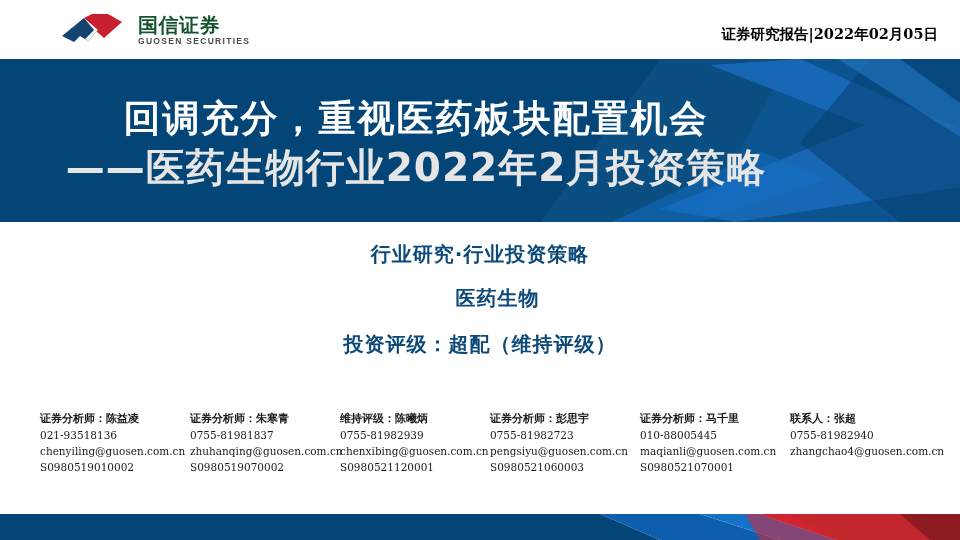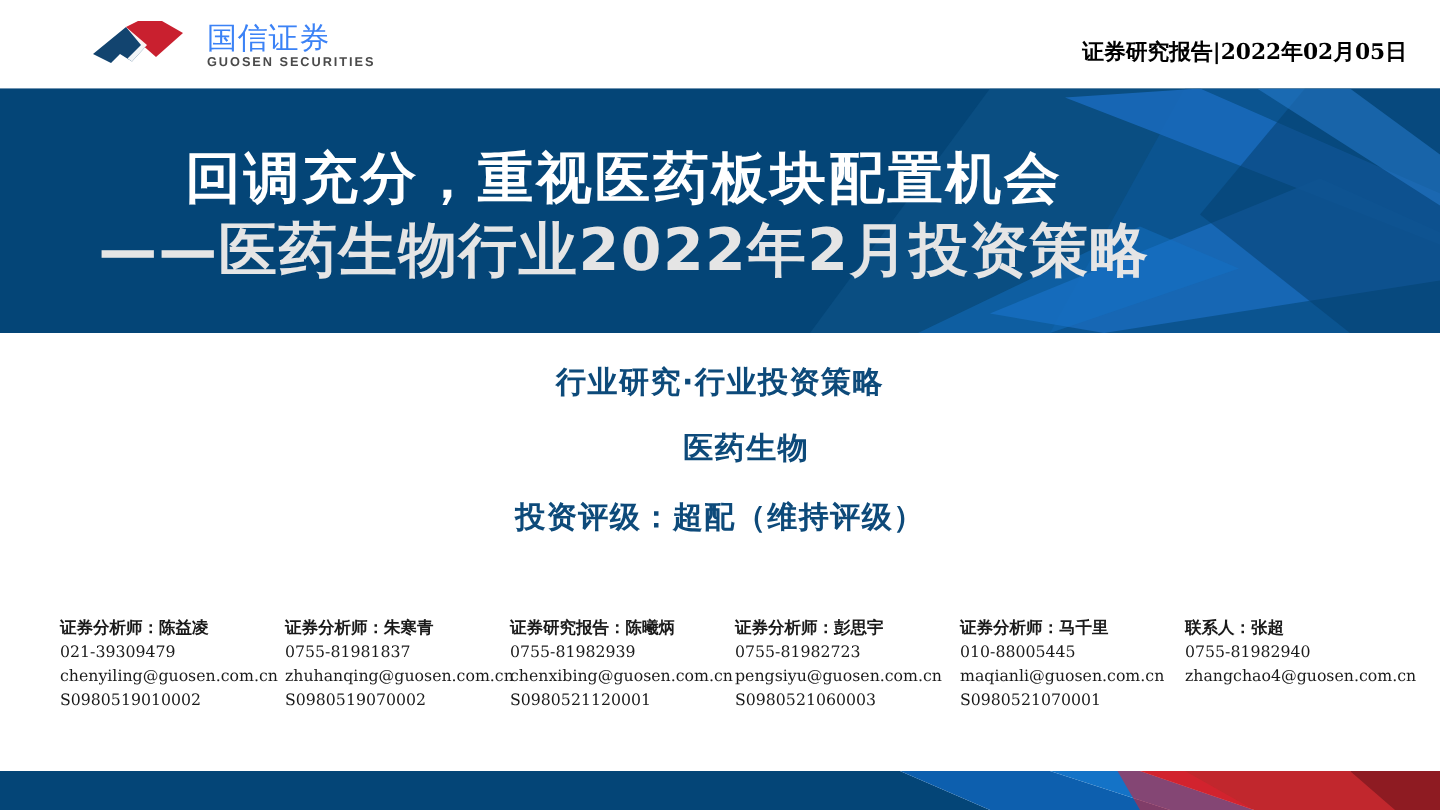--- a/index.html
+++ b/index.html
@@ -49,22 +49,22 @@
   .logo-text-block {
     margin-left: 4px;
     display: flex;
     flex-direction: column;
     justify-content: center;
     height: 36px;
   }
   .logo-cn {
     font-family: "DejaVu Sans", "Liberation Sans", sans-serif;
     font-size: 20px;
-    font-weight: 400;
-    color: #3b82f6;
+    font-weight: 700;
+    color: #14532d;
     letter-spacing: 0.5px;
     line-height: 22px;
     white-space: nowrap;
   }
   .logo-en {
     font-family: "Liberation Sans", sans-serif;
     font-size: 8.5px;
     font-weight: 700;
     color: #4a4a4a;
     letter-spacing: 1.3px;
@@ -255,34 +255,34 @@
   <div class="center-block">
     <div class="center-line center-line-1">行业研究·行业投资策略</div>
     <div class="center-line center-line-2">医药生物</div>
     <div class="center-line center-line-3">投资评级：超配（维持评级）</div>
   </div>
 
   <div class="analysts">
 
     <div class="analyst-card">
       <div class="a-name">证券分析师：陈益凌</div>
-      <div class="a-line">021-39309479</div>
+      <div class="a-line">021-93518136</div>
       <div class="a-line">chenyiling@guosen.com.cn</div>
       <div class="a-line">S0980519010002</div>
     </div>
 
     <div class="analyst-card">
       <div class="a-name">证券分析师：朱寒青</div>
       <div class="a-line">0755-81981837</div>
       <div class="a-line">zhuhanqing@guosen.com.cn</div>
       <div class="a-line">S0980519070002</div>
     </div>
 
     <div class="analyst-card">
-      <div class="a-name">证券研究报告：陈曦炳</div>
+      <div class="a-name">维持评级：陈曦炳</div>
       <div class="a-line">0755-81982939</div>
       <div class="a-line">chenxibing@guosen.com.cn</div>
       <div class="a-line">S0980521120001</div>
     </div>
 
     <div class="analyst-card">
       <div class="a-name">证券分析师：彭思宇</div>
       <div class="a-line">0755-81982723</div>
       <div class="a-line">pengsiyu@guosen.com.cn</div>
       <div class="a-line">S0980521060003</div>

